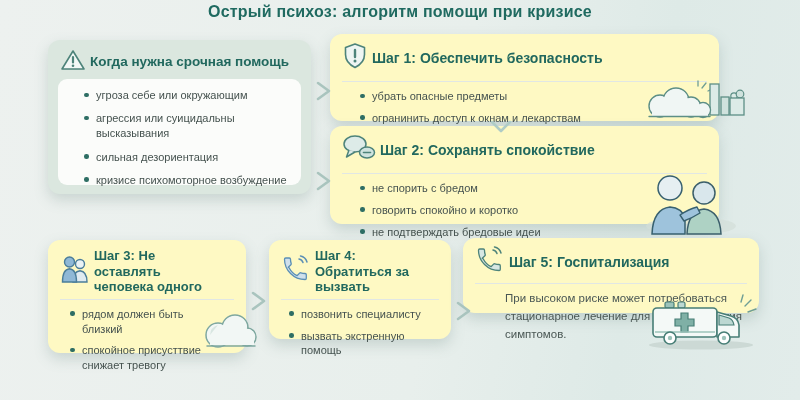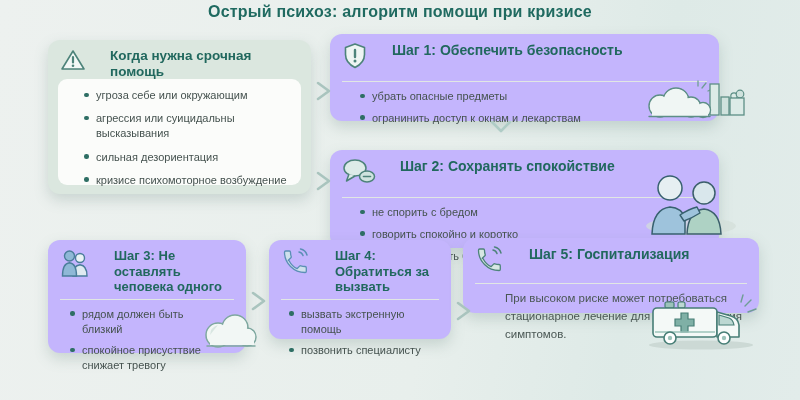--- a/index.html
+++ b/index.html
@@ -6,30 +6,30 @@
   body{
     width:800px;height:400px;overflow:hidden;position:relative;
     font-family:"Liberation Sans",sans-serif;
     background:linear-gradient(100deg,#edf1ef 0%,#e8efec 55%,#deeae7 78%,#e2ecea 100%);
   }
   .page-title{
     position:absolute;left:0;top:3px;width:800px;text-align:center;
     font-size:16px;font-weight:bold;color:#1f6a60;letter-spacing:.2px;
   }
   .card{
-    position:absolute;background:#c4b5fd;border-radius:12px;
+    position:absolute;background:#fef9c3;border-radius:12px;
     box-shadow:0 6px 14px rgba(100,130,125,.25);
   }
   #box-urgent{left:48px;top:40px;width:263px;height:154px;background:#dbe7df;}
   #box-step1{left:330px;top:34px;width:389px;height:87px;}
-  #box-step2{left:330px;top:150px;width:389px;height:98px;}
+  #box-step2{left:330px;top:126px;width:389px;height:98px;}
   #box-step3{left:48px;top:240px;width:198px;height:113px;}
   #box-step4{left:269px;top:240px;width:182px;height:99px;}
   #box-step5{left:463px;top:238px;width:296px;height:75px;}
-  .box-header{display:flex;align-items:flex-start;gap:24px;padding:8px 12px 5px 12px;}
+  .box-header{display:flex;align-items:center;gap:4px;padding:8px 12px 5px 12px;}
   .box-title{font-weight:bold;color:#21685e;font-size:14px;line-height:1.2;}
   #box-urgent .box-title{font-size:13.5px;}
   #box-step3 .box-title,#box-step4 .box-title{font-size:13px;}
   #box-step3 .box-title{max-width:122px;}
   #box-step4 .box-title{max-width:112px;}
   .divider{height:1px;background:#e1e7e4;margin:2px 12px 0 12px;}
   ul.bullets{list-style:none;margin:0;padding:7px 8px 0 30px;}
   ul.bullets li{
     position:relative;padding-left:12px;margin-bottom:7px;
     font-size:11px;color:#45524f;line-height:1.35;
@@ -144,22 +144,22 @@
       <svg width="30" height="28" viewBox="0 0 30 28">
         <path d="M8.1 12.8 c1.7 3.4 4.5 6.2 7.9 7.9 l2.6-2.6 c.33-.33.8-.43 1.2-.29 1.35.45 2.8.69 4.3.69 .66 0 1.2.54 1.2 1.2 v3.6 c0 .66-.54 1.2-1.2 1.2 C12.8 24.5 3.5 15.2 3.5 4.2 c0-.66.54-1.2 1.2-1.2 h3.6 c.66 0 1.2.54 1.2 1.2 0 1.5.24 2.95.69 4.3 .13.42.03.89-.3 1.22 l-2.6 2.6z" fill="#cfe0ec" stroke="#5b8fb5" stroke-width="1.3" stroke-linejoin="round"></path>
         <path d="M18 4 Q21 4.5 22 7.5" fill="none" stroke="#5b8fb5" stroke-width="1.5" stroke-linecap="round"></path>
         <path d="M19.5 1 Q24.5 2 26 7" fill="none" stroke="#5b8fb5" stroke-width="1.5" stroke-linecap="round"></path>
       </svg>
     </span>
     <span class="box-title">Шаг 4: Обратиться за вызвать</span>
   </div>
   <div class="divider"></div>
   <ul class="bullets">
+    <li>позвонить специалисту</li>
     <li>вызвать экстренную помощь</li>
-    <li>позвонить специалисту</li>
   </ul>
 </div>
 
 <div class="card" id="box-step5">
   <div class="box-header" style="padding-bottom:3px;">
     <span class="hdr-icon">
       <svg width="30" height="28" viewBox="0 0 30 28">
         <path d="M8.1 12.8 c1.7 3.4 4.5 6.2 7.9 7.9 l2.6-2.6 c.33-.33.8-.43 1.2-.29 1.35.45 2.8.69 4.3.69 .66 0 1.2.54 1.2 1.2 v3.6 c0 .66-.54 1.2-1.2 1.2 C12.8 24.5 3.5 15.2 3.5 4.2 c0-.66.54-1.2 1.2-1.2 h3.6 c.66 0 1.2.54 1.2 1.2 0 1.5.24 2.95.69 4.3 .13.42.03.89-.3 1.22 l-2.6 2.6z" fill="#d7e7e3" stroke="#4d837a" stroke-width="1.3" stroke-linejoin="round"></path>
         <path d="M18 4 Q21 4.5 22 7.5" fill="none" stroke="#4d837a" stroke-width="1.5" stroke-linecap="round"></path>
         <path d="M19.5 1 Q24.5 2 26 7" fill="none" stroke="#4d837a" stroke-width="1.5" stroke-linecap="round"></path>

